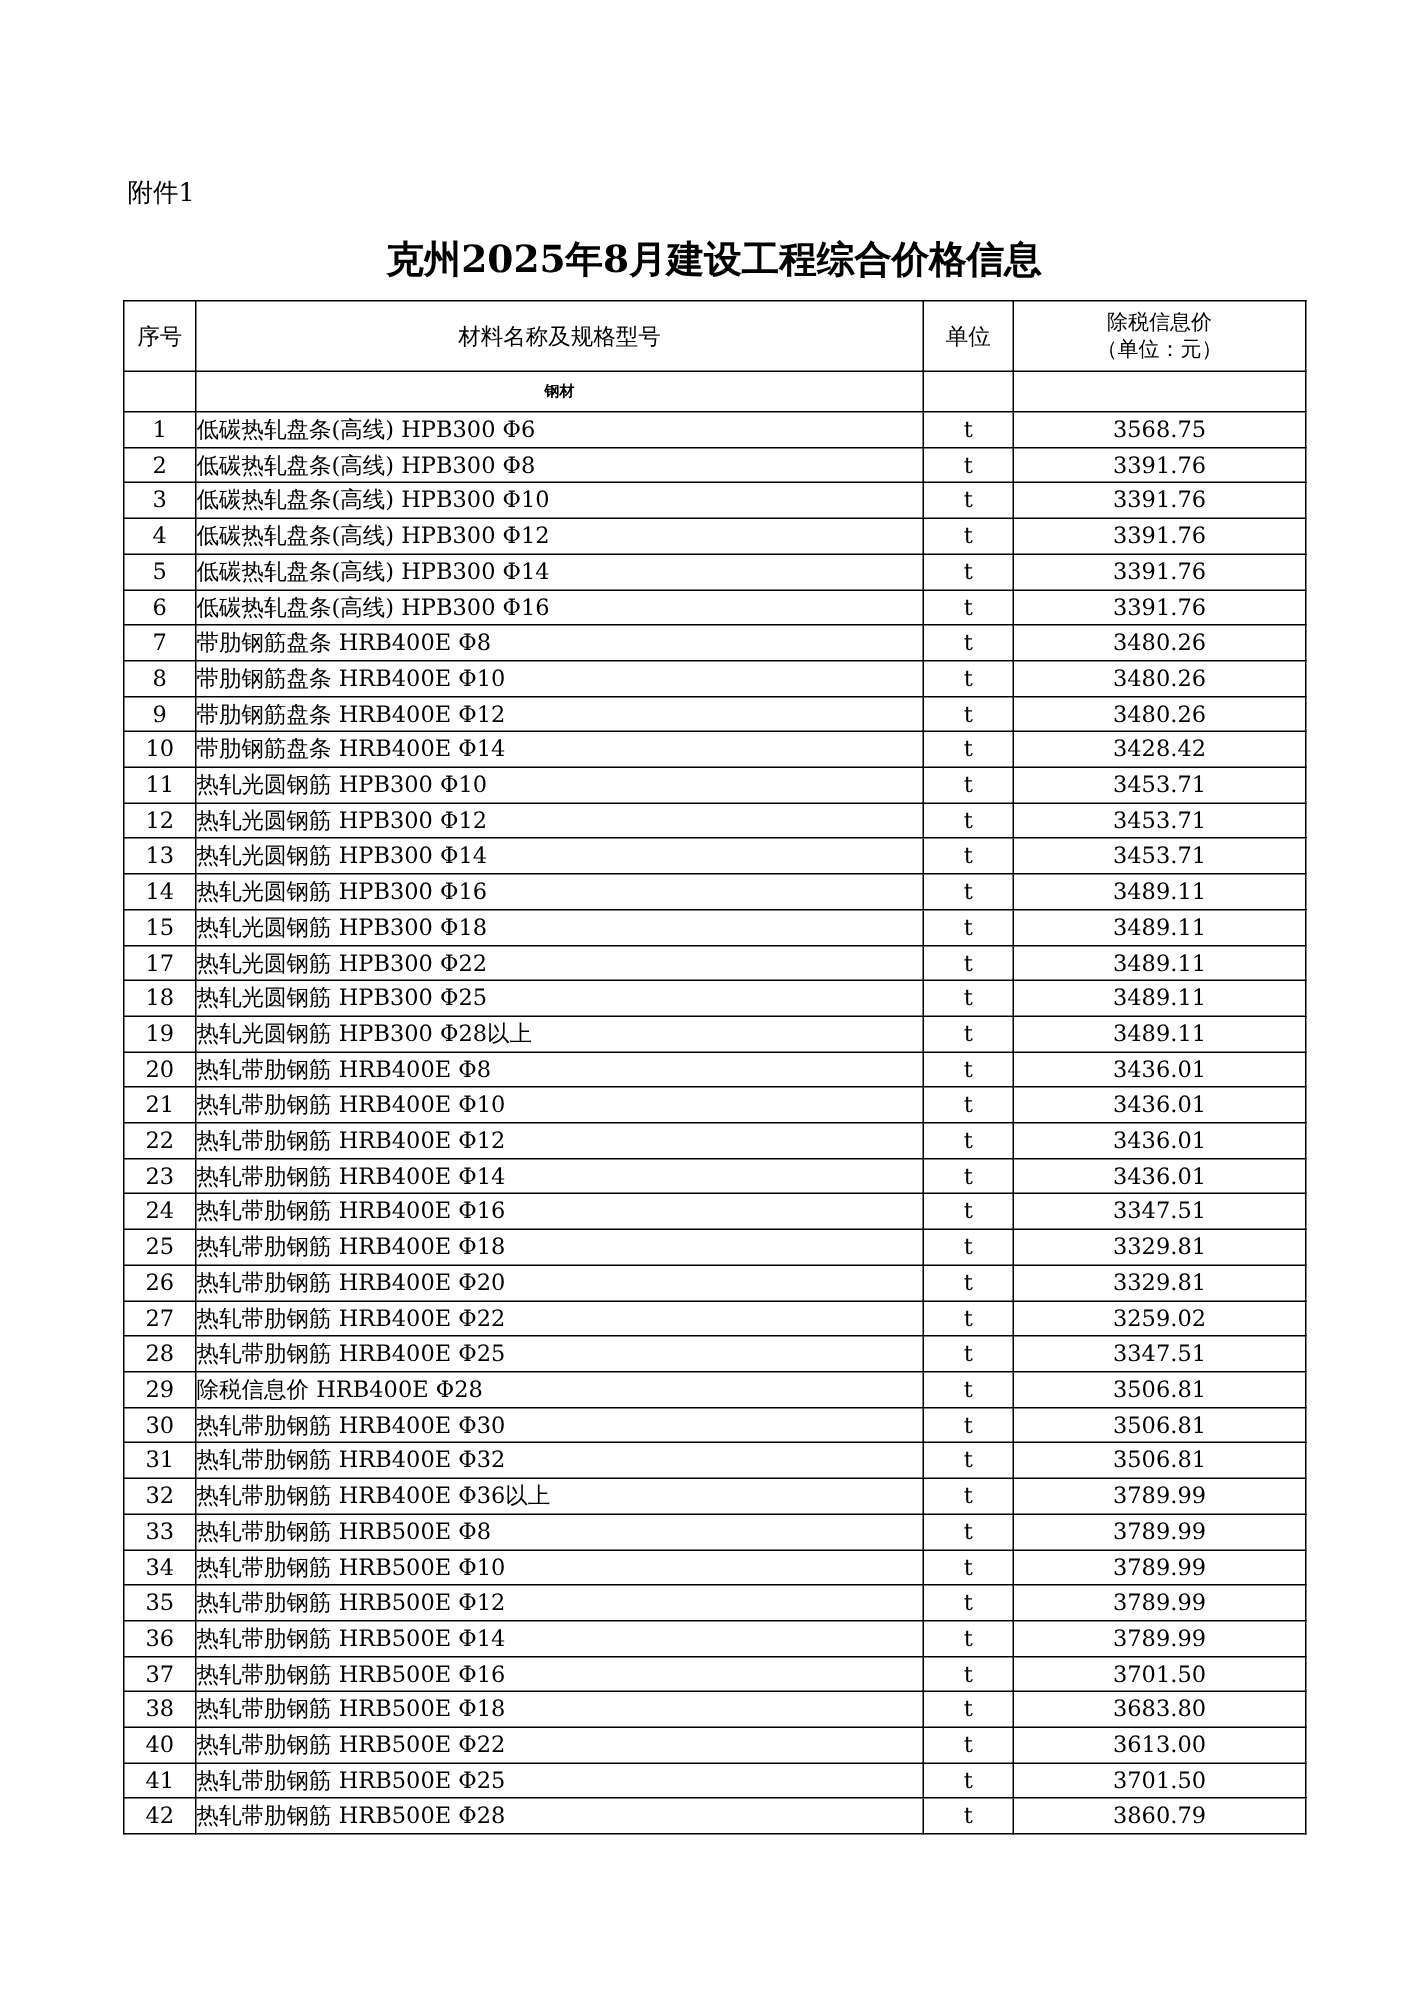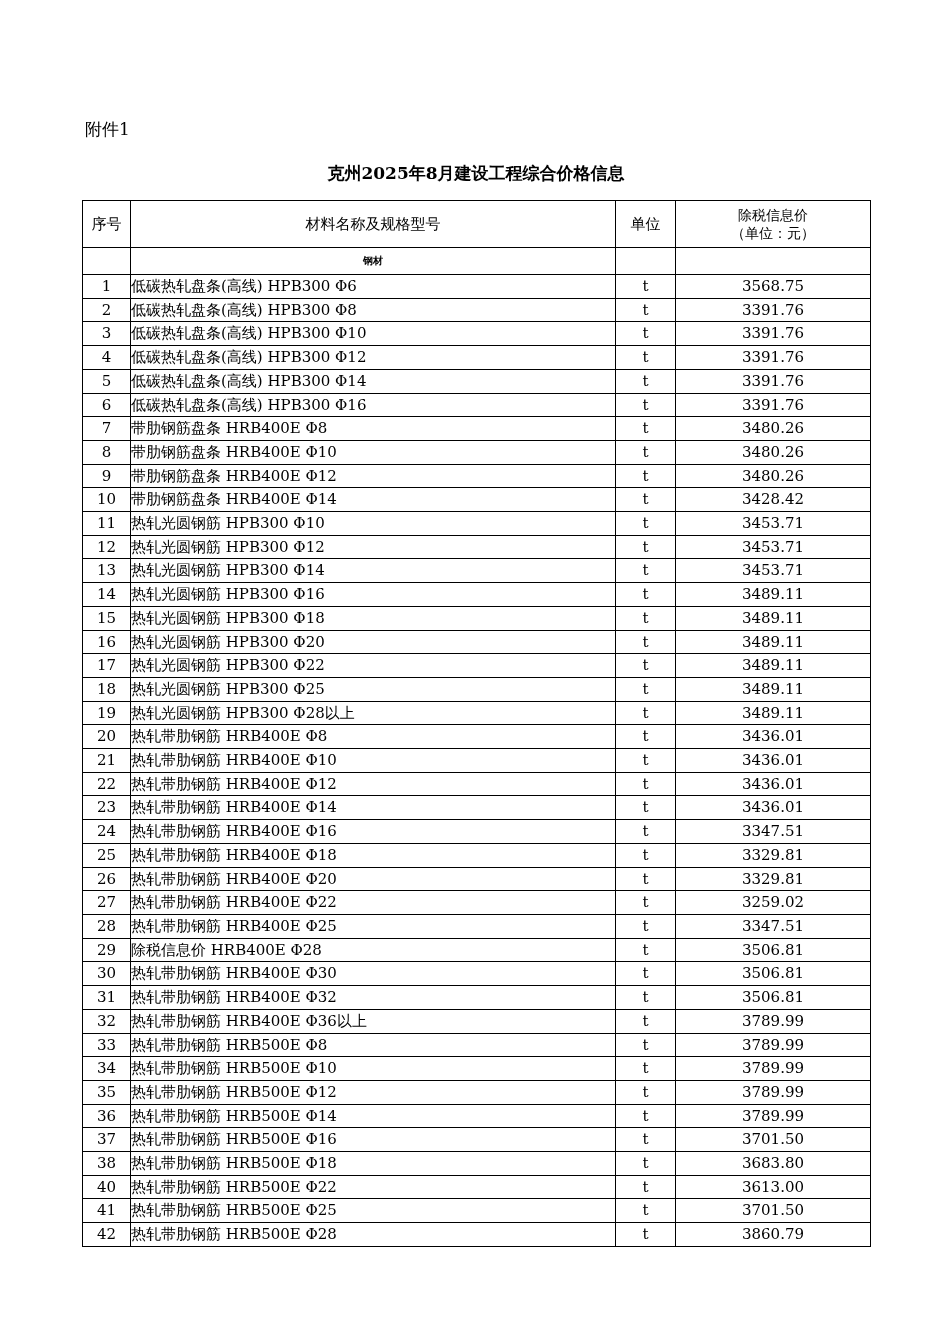--- a/index.html
+++ b/index.html
@@ -29,21 +29,21 @@
     line-height: 24px;
     font-family: "DejaVu Serif", "Liberation Serif", serif;
     white-space: nowrap;
   }
   .doc-title {
     position: absolute;
     left: 82px;
     top: 158px;
     width: 788px;
     text-align: center;
-    font-size: 17px;
+    font-size: 25px;
     font-weight: bold;
     line-height: 30px;
     letter-spacing: 0px;
     font-family: "DejaVu Serif", "Liberation Serif", serif;
   }
   table.price-table {
     position: absolute;
     left: 82px;
     top: 200px;
     width: 788px;
@@ -226,26 +226,20 @@
           <td class="cell-unit">t</td>
           <td class="cell-price">3489.11</td>
         </tr>
         <tr class="data-row">
           <td class="cell-idx">15</td>
           <td class="cell-name">热轧光圆钢筋  HPB300 Φ18</td>
           <td class="cell-unit">t</td>
           <td class="cell-price">3489.11</td>
         </tr>
         <tr class="data-row">
-          <td class="cell-idx">16</td>
-          <td class="cell-name">热轧光圆钢筋  HPB300 Φ20</td>
-          <td class="cell-unit">t</td>
-          <td class="cell-price">3489.11</td>
-        </tr>
-        <tr class="data-row">
           <td class="cell-idx">17</td>
           <td class="cell-name">热轧光圆钢筋  HPB300 Φ22</td>
           <td class="cell-unit">t</td>
           <td class="cell-price">3489.11</td>
         </tr>
         <tr class="data-row">
           <td class="cell-idx">18</td>
           <td class="cell-name">热轧光圆钢筋  HPB300 Φ25</td>
           <td class="cell-unit">t</td>
           <td class="cell-price">3489.11</td>

